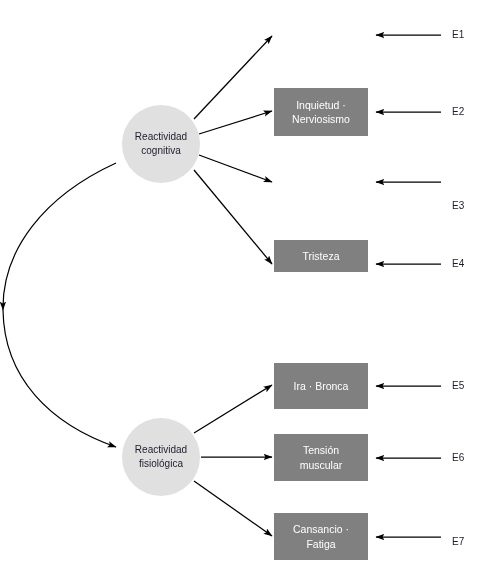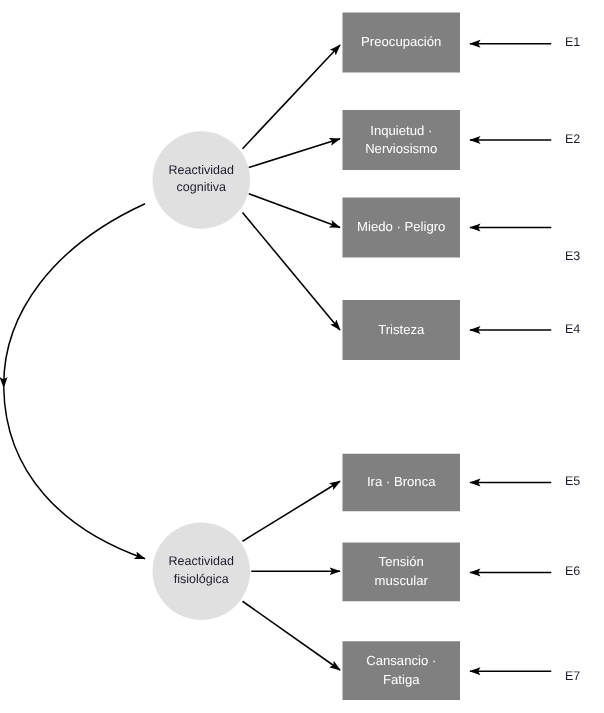--- a/index.html
+++ b/index.html
@@ -112,33 +112,25 @@
   <div class="latent-node" style="left:122px; top:105px;">
     <span class="line">Reactividad</span>
     <span class="line">cognitiva</span>
   </div>
 
   <div class="latent-node" style="left:122px; top:418px;">
     <span class="line">Reactividad</span>
     <span class="line">fisiológica</span>
   </div>
 
-  <div class="indicator-box" style="top:10px; height:48px;">
-    <span class="line">Preocupación</span>
-    <span class="line"></span>
-  </div>
   <div class="indicator-box" style="top:88px; height:48px;">
     <span class="line">Inquietud ·</span>
     <span class="line">Nerviosismo</span>
   </div>
-  <div class="indicator-box" style="top:158px; height:48px;">
-    <span class="line">Miedo · Peligro</span>
-    <span class="line"></span>
-  </div>
-  <div class="indicator-box" style="top:240px; height:48px;">
+  <div class="indicator-box" style="top:240px; height:32px;">
     <span class="line">Tristeza</span>
     <span class="line"></span>
   </div>
   <div class="indicator-box" style="top:434px; height:47px;">
     <span class="line">Tensión</span>
     <span class="line">muscular</span>
   </div>
   <div class="indicator-box" style="top:363px; height:46px;">
     <span class="line">Ira · Bronca</span>
     <span class="line"></span>

